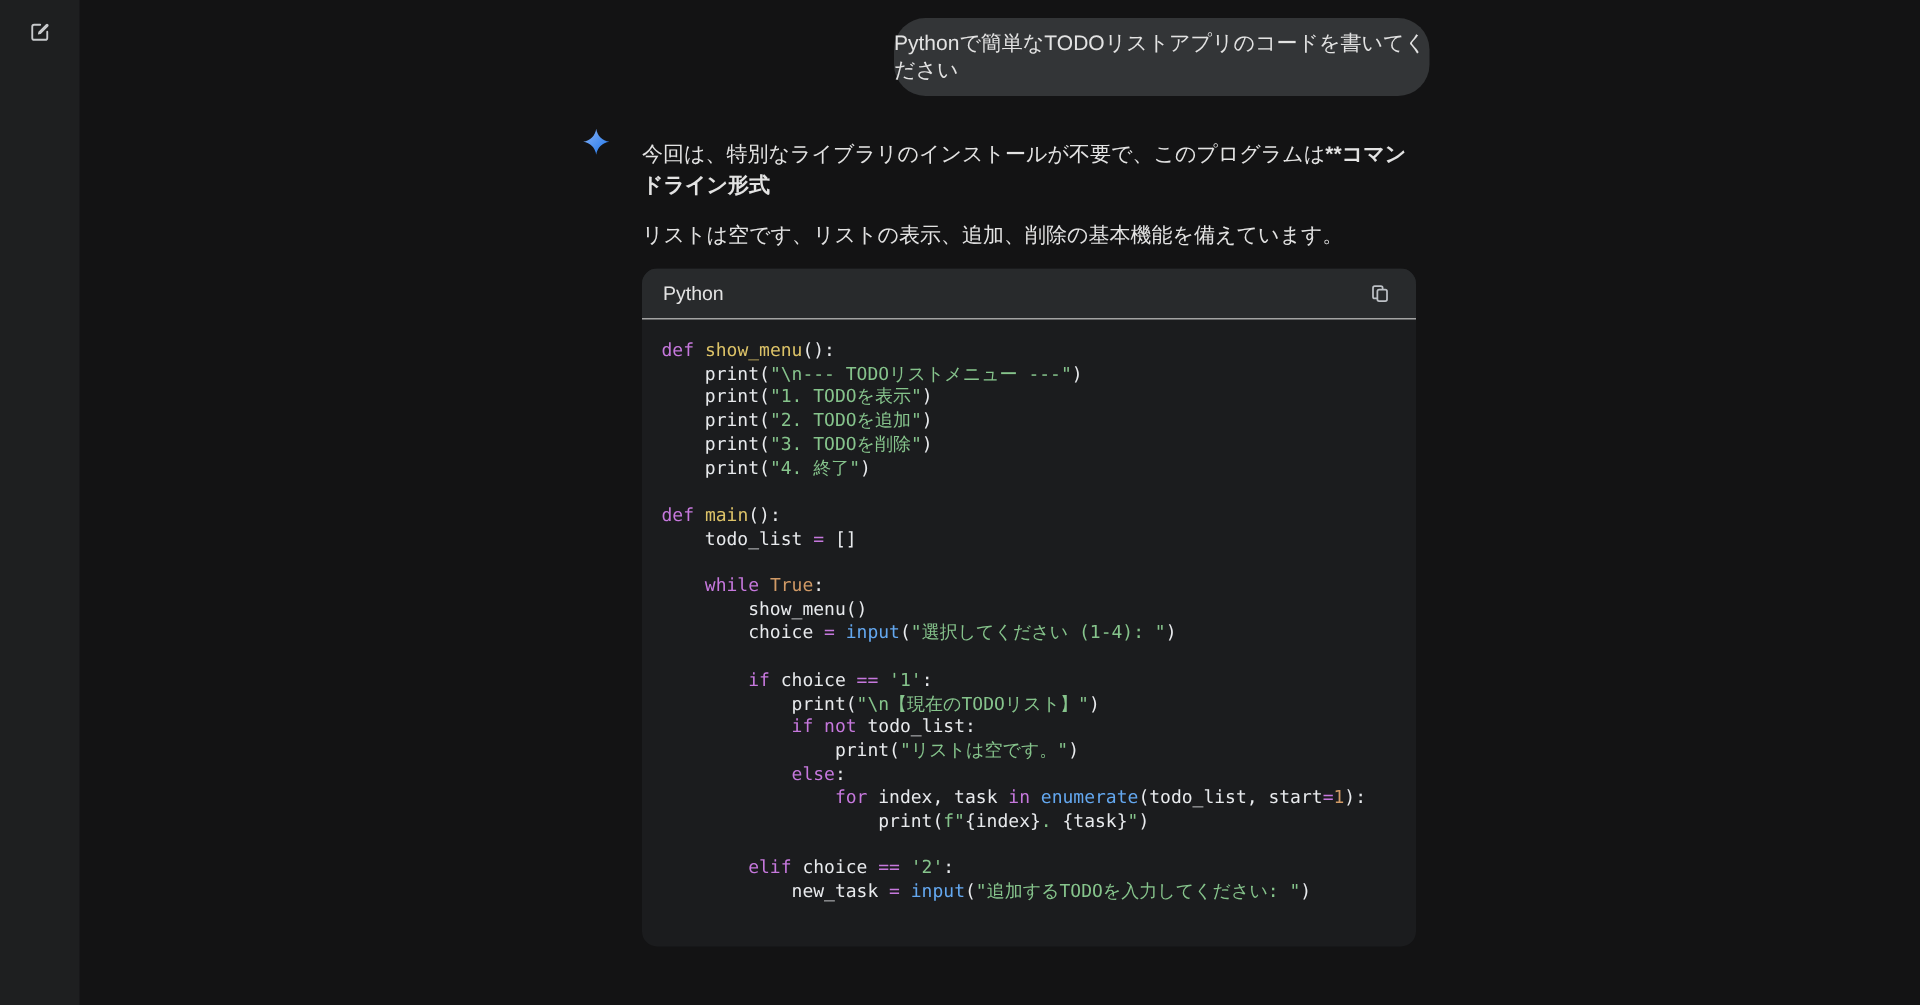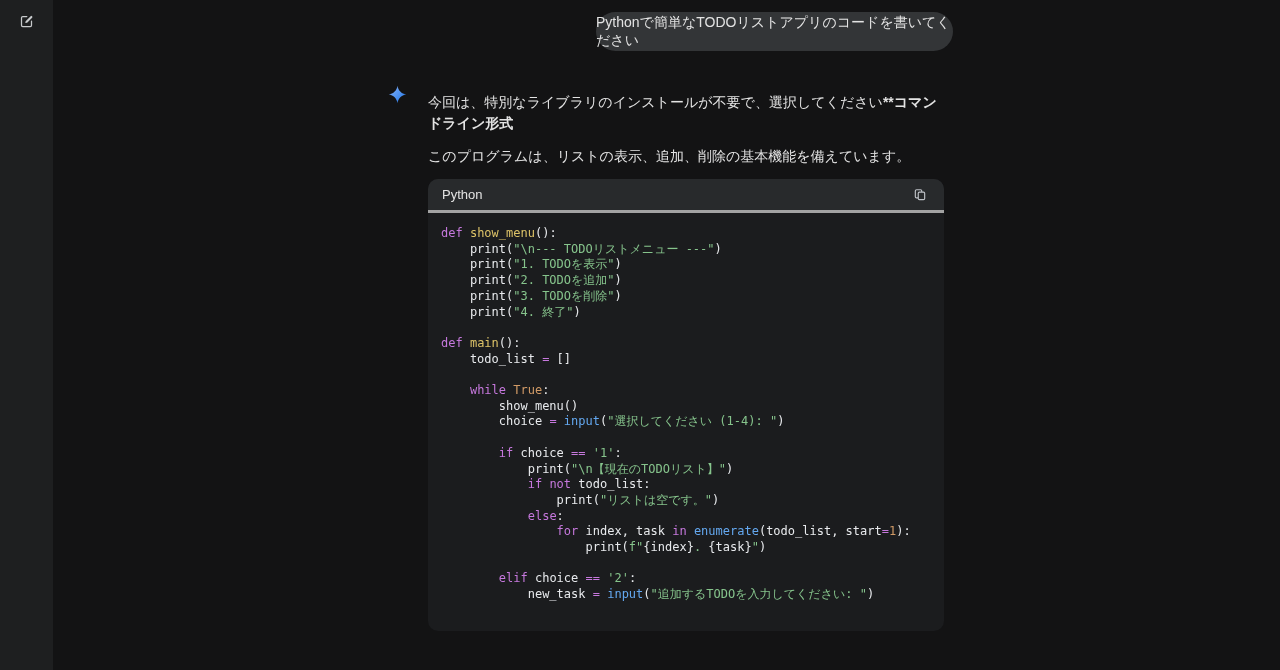--- a/index.html
+++ b/index.html
@@ -13,21 +13,21 @@
   .sidebar {
     position:absolute; left:0; top:0; width:53px; height:670px;
     background:#1e1f20;
   }
   .compose-btn {
     position:absolute; left:13px; top:8px; width:26px; height:26px;
     display:flex; align-items:center; justify-content:center;
     border-radius:50%; cursor:pointer;
   }
   .user-bubble {
-    position:absolute; left:596px; top:12px; width:357px; height:39px;
+    position:absolute; left:596px; top:12px; width:357px; height:52px;
     background:#333537; border-radius:21px;
     display:flex; align-items:center; justify-content:center;
     font-size:14px; color:#e3e3e3;
   }
   .sparkle {
     position:absolute; left:388px; top:85px; width:19px; height:19px;
   }
   .response {
     position:absolute; left:428px; top:92px; width:518px;
   }
@@ -37,21 +37,21 @@
   .resp-heading {
     margin-top:18px; font-size:14px; line-height:21px; font-weight:700; color:#eceff1;
   }
   .code-block {
     margin-top:12px; width:516px; height:452px;
     background:#1b1c1e; border-radius:10px; overflow:hidden;
   }
   .code-header {
     height:34px; background:#282a2c;
     display:flex; align-items:center; justify-content:space-between;
-    padding:0 14px; border-bottom:3px solid #a3a3a3;
+    padding:0 14px; border-bottom:1px solid #a3a3a3;
   }
   .code-lang { font-size:13px; color:#e3e3e3; }
   .copy-btn {
     width:20px; height:20px; display:flex; align-items:center; justify-content:center;
     cursor:pointer; border:none; background:transparent; padding:0;
   }
   .code-body {
     padding:13px 14px 18px 13px;
     font-family:"DejaVu Sans Mono", monospace;
     font-size:12px; line-height:15.7px;
@@ -84,24 +84,24 @@
         <stop offset="0" stop-color="#8ab4f8"></stop>
         <stop offset="1" stop-color="#1a73e8"></stop>
       </linearGradient>
     </defs>
     <path d="M12 1 C12.8 6.9 17.1 11.2 23 12 C17.1 12.8 12.8 17.1 12 23 C11.2 17.1 6.9 12.8 1 12 C6.9 11.2 11.2 6.9 12 1 Z" fill="url(#sg)"></path>
   </svg>
 </span>
 
 <div class="response">
   <div class="para">
-      <div><span class="seg-r">今回は、特別なライブラリのインストールが不要で、選択してください</span><span class="seg-b">**コマンドライン形式</span></div>
+      <div><span class="seg-r">今回は、特別なライブラリのインストールが不要で、このプログラムは</span><span class="seg-b">**コマンドライン形式</span></div>
     </div>
   <div class="para para2">
-      <div><span class="seg-r">このプログラムは、リストの表示、追加、削除の基本機能を備えています。</span></div>
+      <div><span class="seg-r">リストは空です、リストの表示、追加、削除の基本機能を備えています。</span></div>
     </div>
 
   <div class="code-block">
     <div class="code-header">
       <span class="code-lang">Python</span>
       <button class="copy-btn">
         <span style="display:flex">
           <svg width="14" height="14" viewBox="0 0 24 24" fill="none" stroke="#bdc1c6" stroke-width="2" stroke-linejoin="round">
             <rect x="9" y="7" width="11" height="13" rx="2"></rect>
             <path d="M15 7V5a2 2 0 0 0-2-2H6a2 2 0 0 0-2 2v10a2 2 0 0 0 2 2h3"></path>

